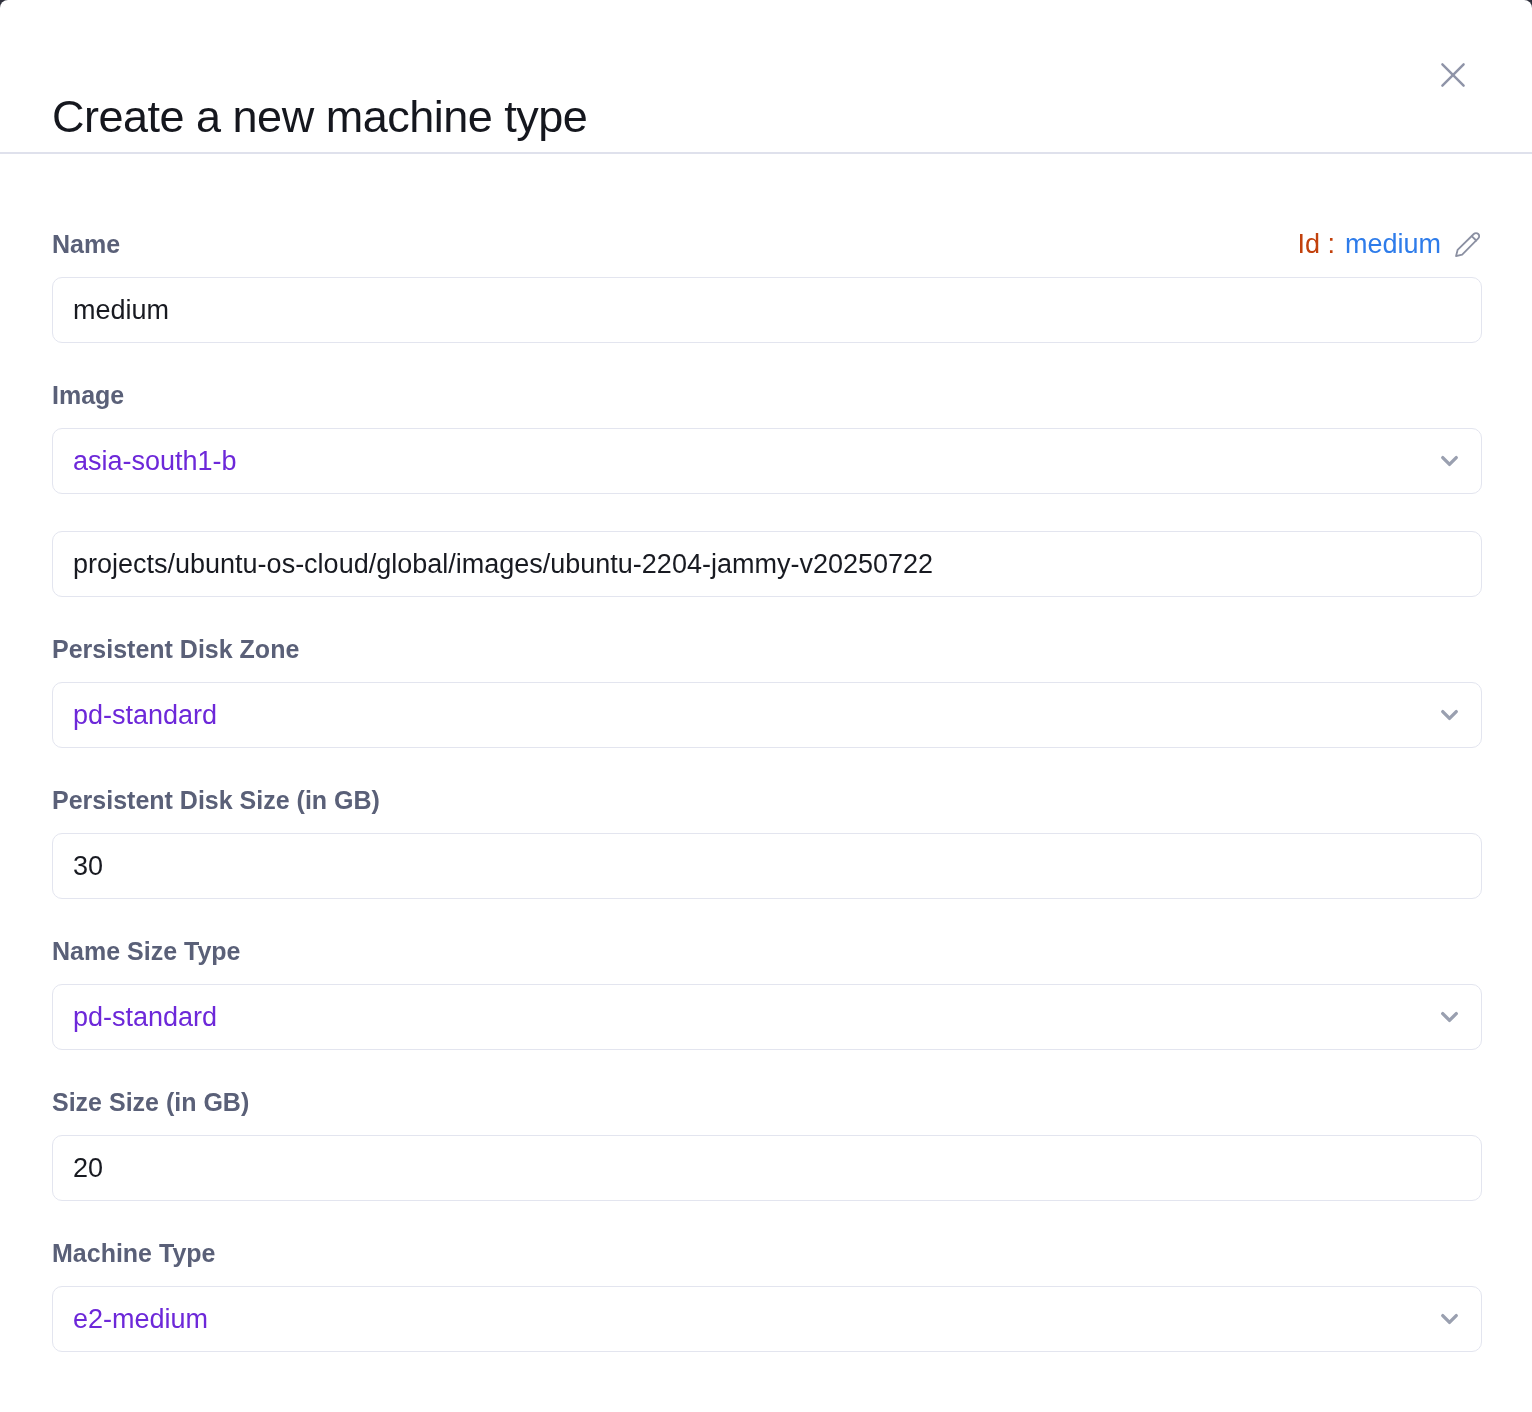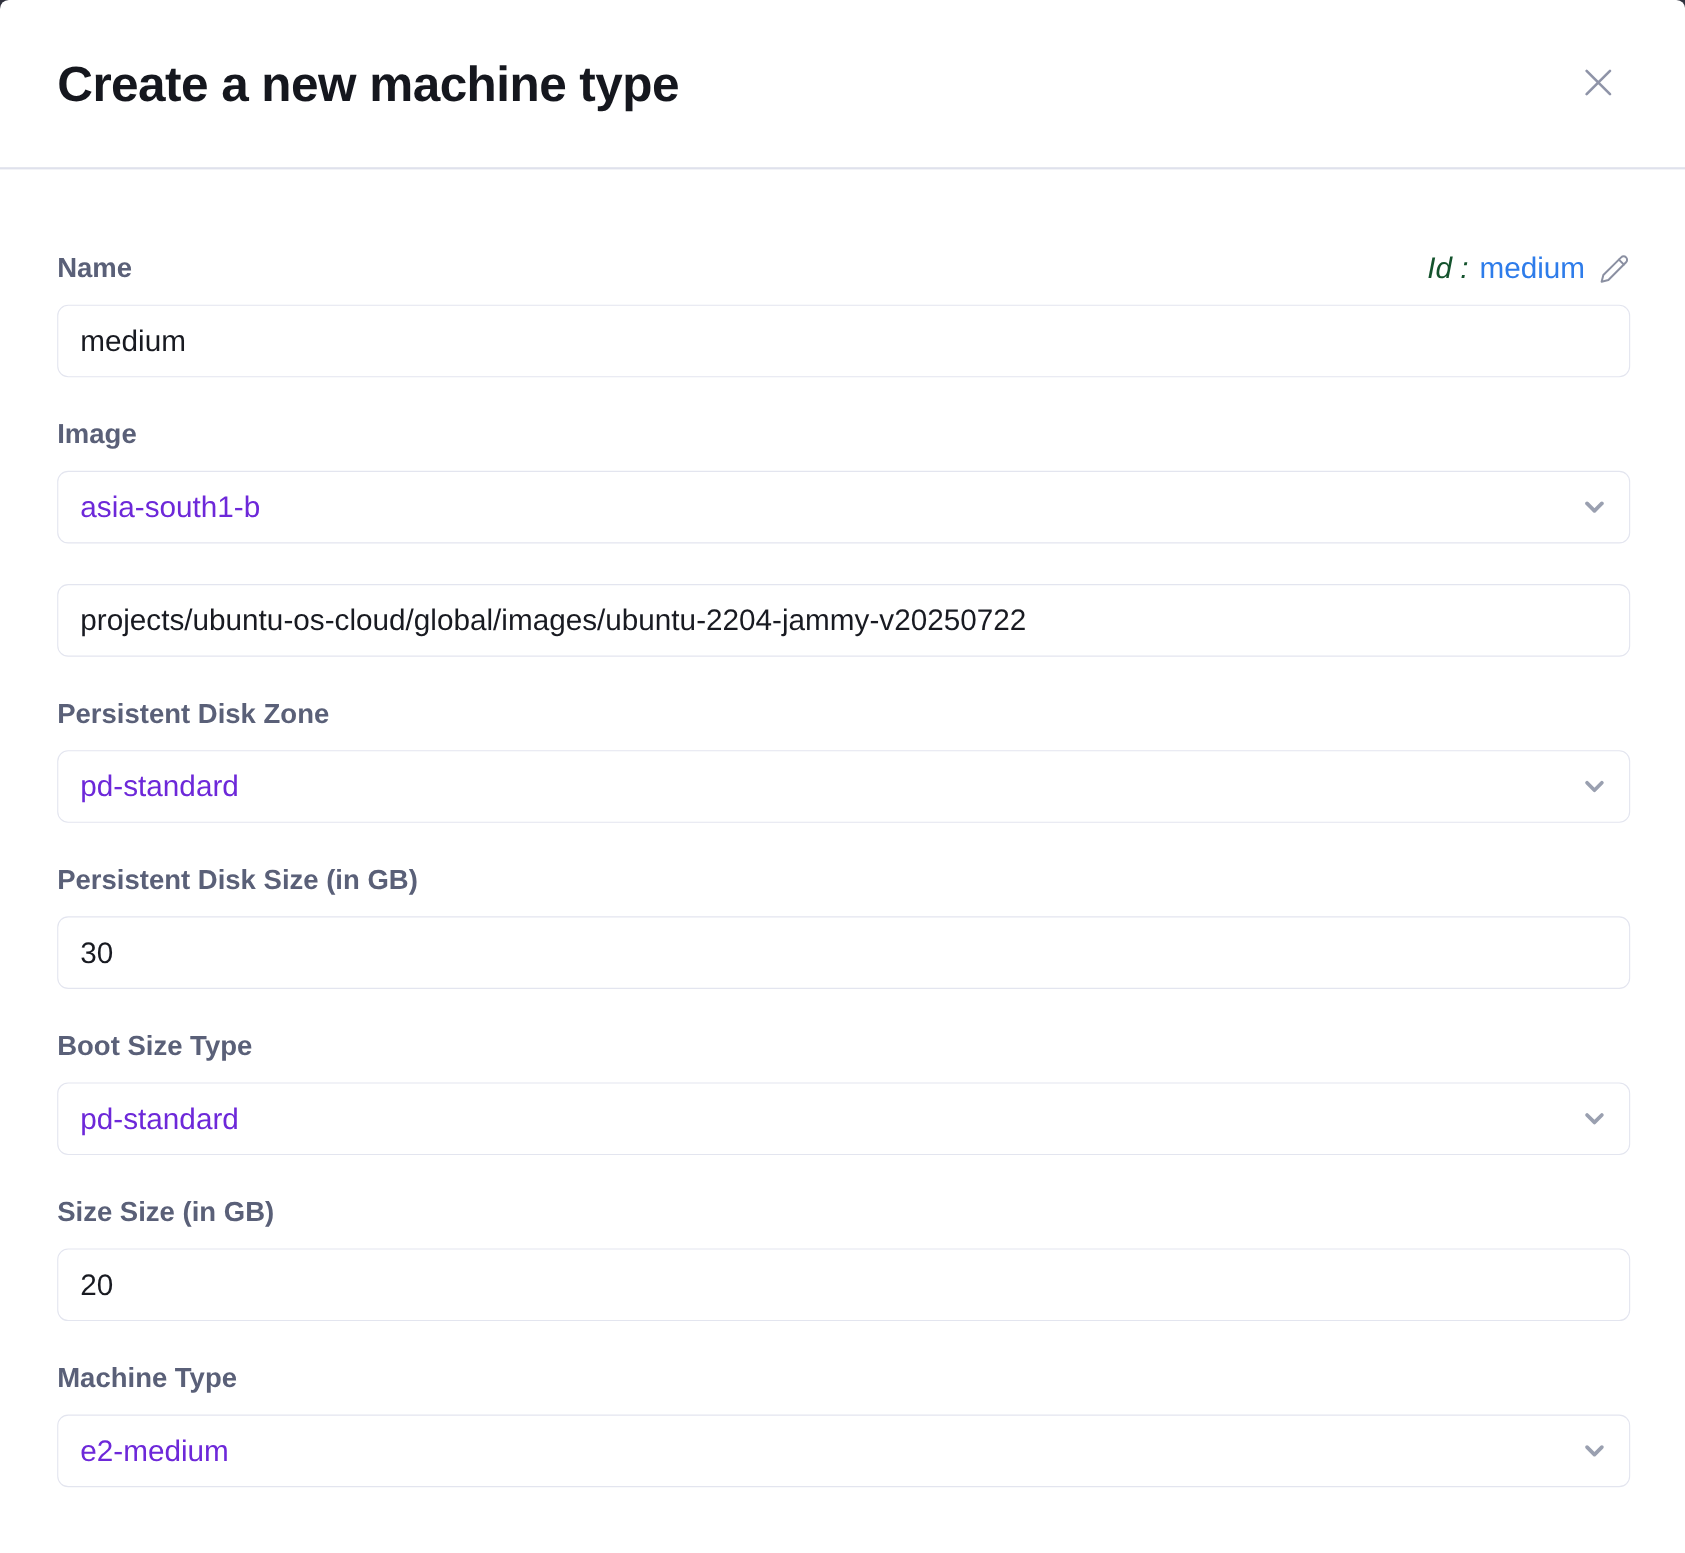--- a/index.html
+++ b/index.html
@@ -18,23 +18,24 @@
   }
   .modal-header {
     position: relative;
     height: 154px;
     padding: 50px 52px 0 52px;
     border-bottom: 2px solid #dfe1ec;
   }
   .modal-title {
     font-size: 45px;
     line-height: 54px;
-    font-weight: 700;
+    font-weight: 400;
     color: #15171e;
     letter-spacing: -0.5px;
+    margin-top: 40px;
   }
   .close-btn {
     position: absolute;
     top: 54px;
     right: 58px;
     width: 42px;
     height: 42px;
     background: none;
     border: none;
     cursor: pointer;
@@ -60,21 +61,21 @@
     line-height: 31px;
     font-weight: 600;
     color: #5a6078;
   }
   .id-row {
     display: flex;
     align-items: center;
     gap: 10px;
     font-size: 27px;
   }
-  .id-label { color: #14532d; font-weight: 400; font-style: italic; }
+  .id-label { color: #c2410c; font-weight: 400; }
   .id-value { color: #2e7cea; font-weight: 400; }
   .id-edit-btn {
     background: none;
     border: none;
     cursor: pointer;
     padding: 0;
     display: flex;
     align-items: center;
     margin-left: 2px;
   }
@@ -183,21 +184,21 @@
 
     <div class="field">
       <div class="field-head">
         <span class="field-label">Persistent Disk Size (in GB)</span>
       </div>
       <input class="control" type="text" value="30" style="">
     </div>
 
     <div class="field">
       <div class="field-head">
-        <span class="field-label">Boot Size Type</span>
+        <span class="field-label">Name Size Type</span>
       </div>
       <div class="control select-control">
         <span class="select-value">pd-standard</span>
         <span class="chevron">
           <svg viewBox="0 0 24 24" fill="none" stroke="#9aa0b0" stroke-width="3" stroke-linecap="round" stroke-linejoin="round">
             <polyline points="6 9 12 15 18 9"></polyline>
           </svg>
         </span>
       </div>
     </div>

